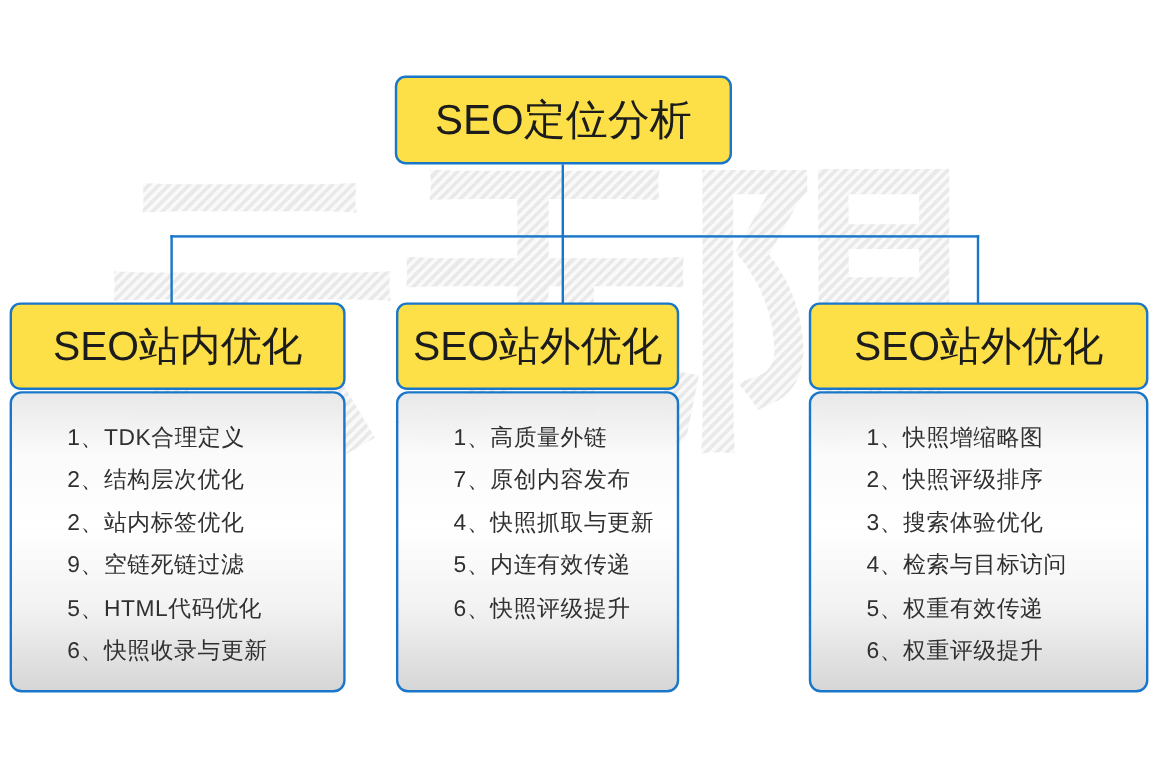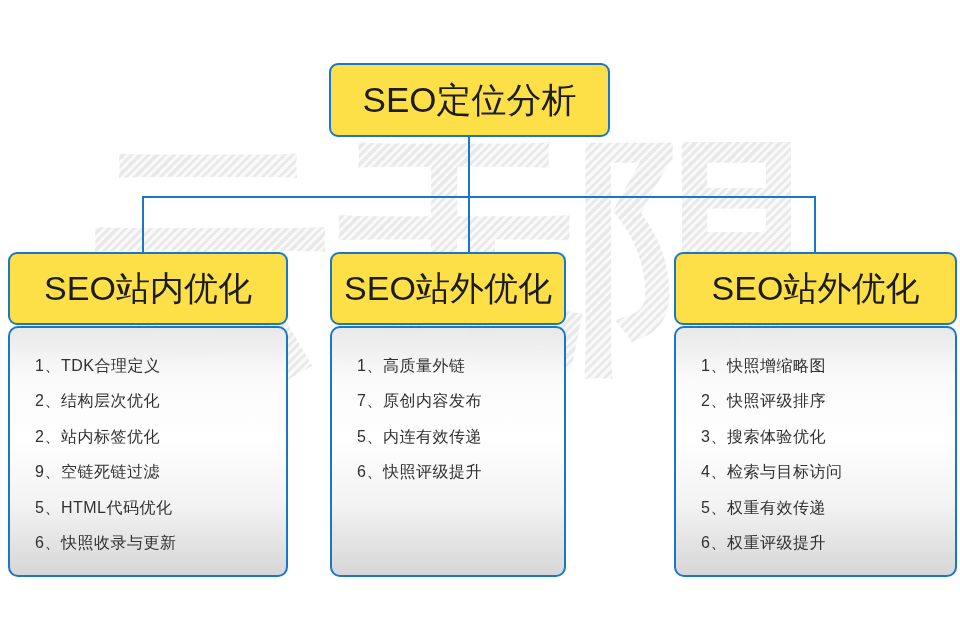--- a/index.html
+++ b/index.html
@@ -41,22 +41,22 @@
     border:2px solid #1976c8;border-radius:10px;
     background:linear-gradient(180deg,
       rgba(232,232,232,0.96) 0%,
       rgba(250,250,250,0.94) 20%,
       rgba(255,255,255,0.94) 45%,
       rgba(242,242,242,0.96) 72%,
       rgba(213,213,213,0.97) 100%);
     padding:20px 0 0 25px;
   }
   .list-item{
-    font-size:16px;line-height:35.4px;color:#303030;
-    white-space:nowrap;letter-spacing:0.5px;
+    font-size:19px;line-height:35.4px;color:#303030;
+    white-space:nowrap;letter-spacing:0.5px;margin-left:21px;
   }
   .box-label{display:inline-block;}
 </style>
 </head>
 <body>
 
 <div class="canvas">
 
   <div class="watermark">云无限</div>
 
@@ -81,20 +81,21 @@
     <div class="list-item">5、HTML代码优化</div>
     <div class="list-item">6、快照收录与更新</div>
   </div>
 
   <div class="box header-box col1">
     <span class="box-label">SEO站外优化</span>
   </div>
   <div class="list-box col1">
     <div class="list-item">1、高质量外链</div>
     <div class="list-item">7、原创内容发布</div>
+    <div class="list-item">4、快照抓取与更新</div>
     <div class="list-item">5、内连有效传递</div>
     <div class="list-item">6、快照评级提升</div>
   </div>
 
   <div class="box header-box col2">
     <span class="box-label">SEO站外优化</span>
   </div>
   <div class="list-box col2">
     <div class="list-item">1、快照增缩略图</div>
     <div class="list-item">2、快照评级排序</div>

